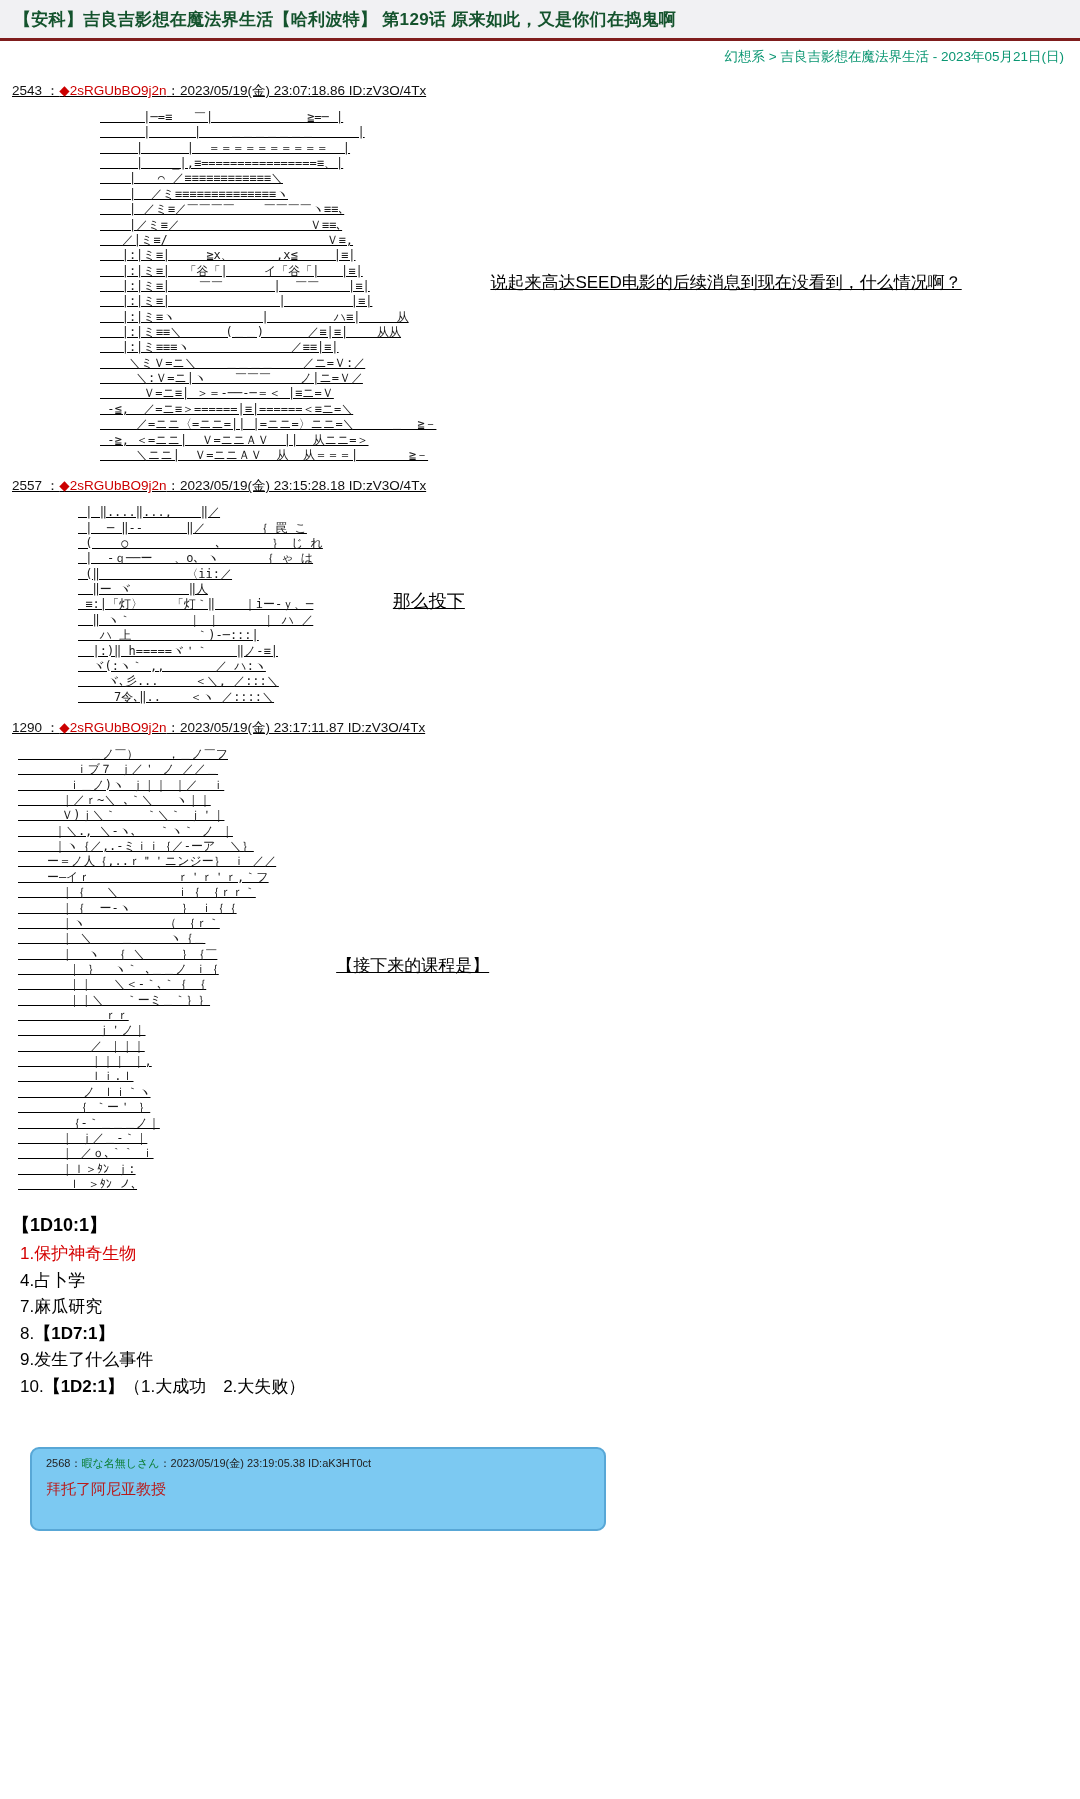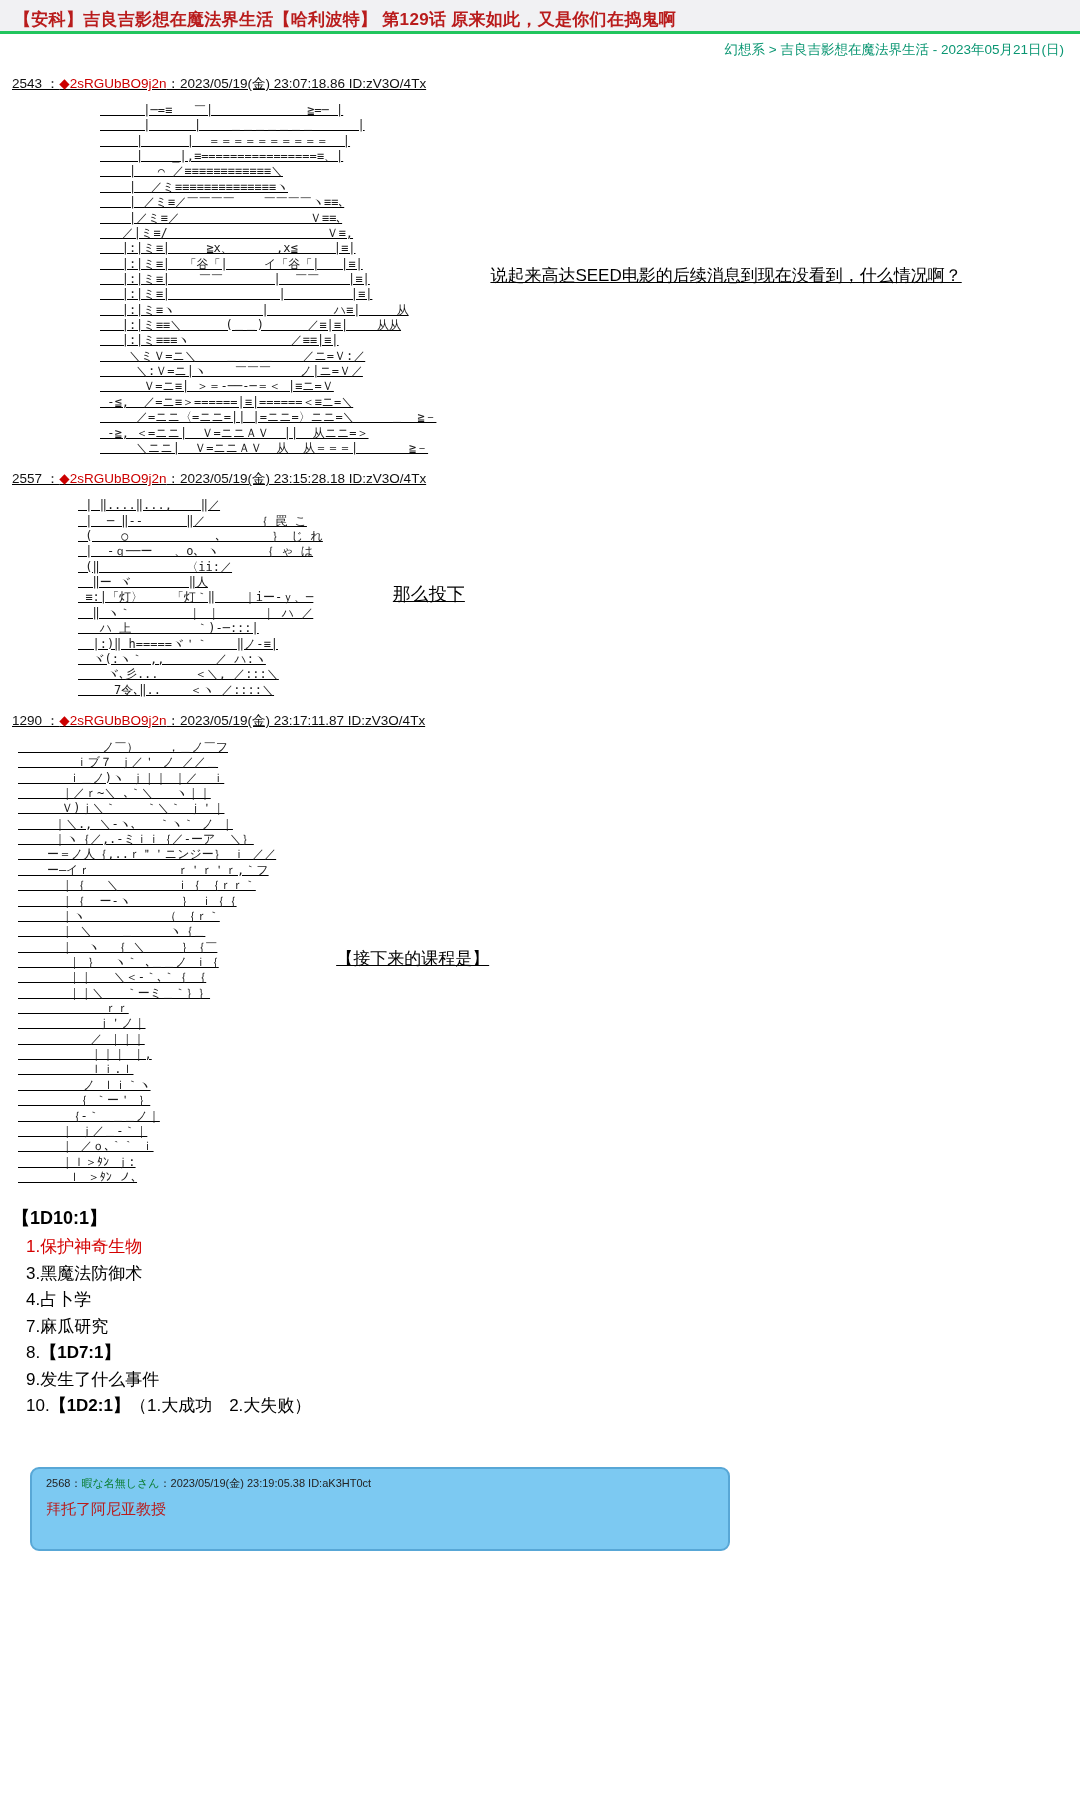--- a/index.html
+++ b/index.html
@@ -6,25 +6,25 @@
   body{
     width:1080px;
     min-height:1799px;
     font-family:"Liberation Sans","DejaVu Sans",sans-serif;
     color:#000;
     position:relative;
   }
   
   .title-bar{
     background:#f1f1f3;
-    border-bottom:3px solid #22c55e;
-    padding:8px 14px 0;
+    border-bottom:3px solid #7f1d1d;
+    padding:8px 14px 7px;
     font-size:17px;
     font-weight:bold;
-    color:#b91c1c;
+    color:#14532d;
     letter-spacing:.3px;
   }
   
   .breadcrumb{
     text-align:right;
     font-size:13.5px;
     padding:7px 16px 2px;
     color:#0a9672;
   }
   .breadcrumb .crumb-link{color:#0a9672;text-decoration:none;cursor:pointer;}
@@ -47,27 +47,27 @@
   }
   .p1 .aa{margin-left:100px;}
   .p2 .aa{margin-left:78px;font-size:12px;}
   .p3 .aa{margin-left:18px;}
   .dialogue{font-size:17px;margin-left:54px;white-space:nowrap;}
   .p2 .dialogue{font-size:18px;margin-left:70px;}
   .p3 .dialogue{margin-left:60px;}
   
   .dice{margin:20px 0 0 12px;font-size:17px;line-height:1.5;}
   .dice-header{font-weight:bold;font-size:18px;margin-bottom:2px;}
-  .list-item{margin:1px 14px;}
+  .list-item{margin:1px 8px;}
   .red{color:#d40000;}
   .bold-seg{font-weight:bold;}
   
   .reply-box{
     margin:48px 0 0 30px;
-    width:700px;
+    width:576px;
     background:#7cc9f2;
     border:2px solid #58a7d6;
     border-radius:9px;
     padding:7px 14px 30px;
     box-sizing:border-box;
   }
   .reply-header{font-size:11px;color:#222;}
   .reply-name{color:#0a7d32;}
   .reply-body{font-size:15px;margin-top:9px;color:#b91c1c;}
   .bottom-spacer{height:220px;}
@@ -171,21 +171,20 @@
       ｜ ／ｏ､｀｀ ｉ
       ｜ｌ＞ﾀﾝ ｊ:
        ｌ ＞ﾀﾝ ノ､</pre>
     <div class="dialogue">【接下来的课程是】</div>
   </div>
 </div>
 
 <div class="dice">
   <div class="dice-header">【1D10:1】</div>
   <div class="list-item red"><span>1.保护神奇生物</span></div>
-  <div class="list-item"><span>3.黑魔法防御术</span></div>
   <div class="list-item"><span>4.占卜学</span></div>
   <div class="list-item"><span>7.麻瓜研究</span></div>
   <div class="list-item"><span>8.</span><span class="bold-seg">【1D7:1】</span></div>
   <div class="list-item"><span>9.发生了什么事件</span></div>
   <div class="list-item"><span>10.</span><span class="bold-seg">【1D2:1】</span><span>（1.大成功　2.大失败）</span></div>
 </div>
 
 <div class="reply-box">
   <div class="reply-header">
     <span>2568：</span><span class="reply-name">暇な名無しさん</span><span>：2023/05/19(金) 23:19:05.38 ID:aK3HT0ct</span>

